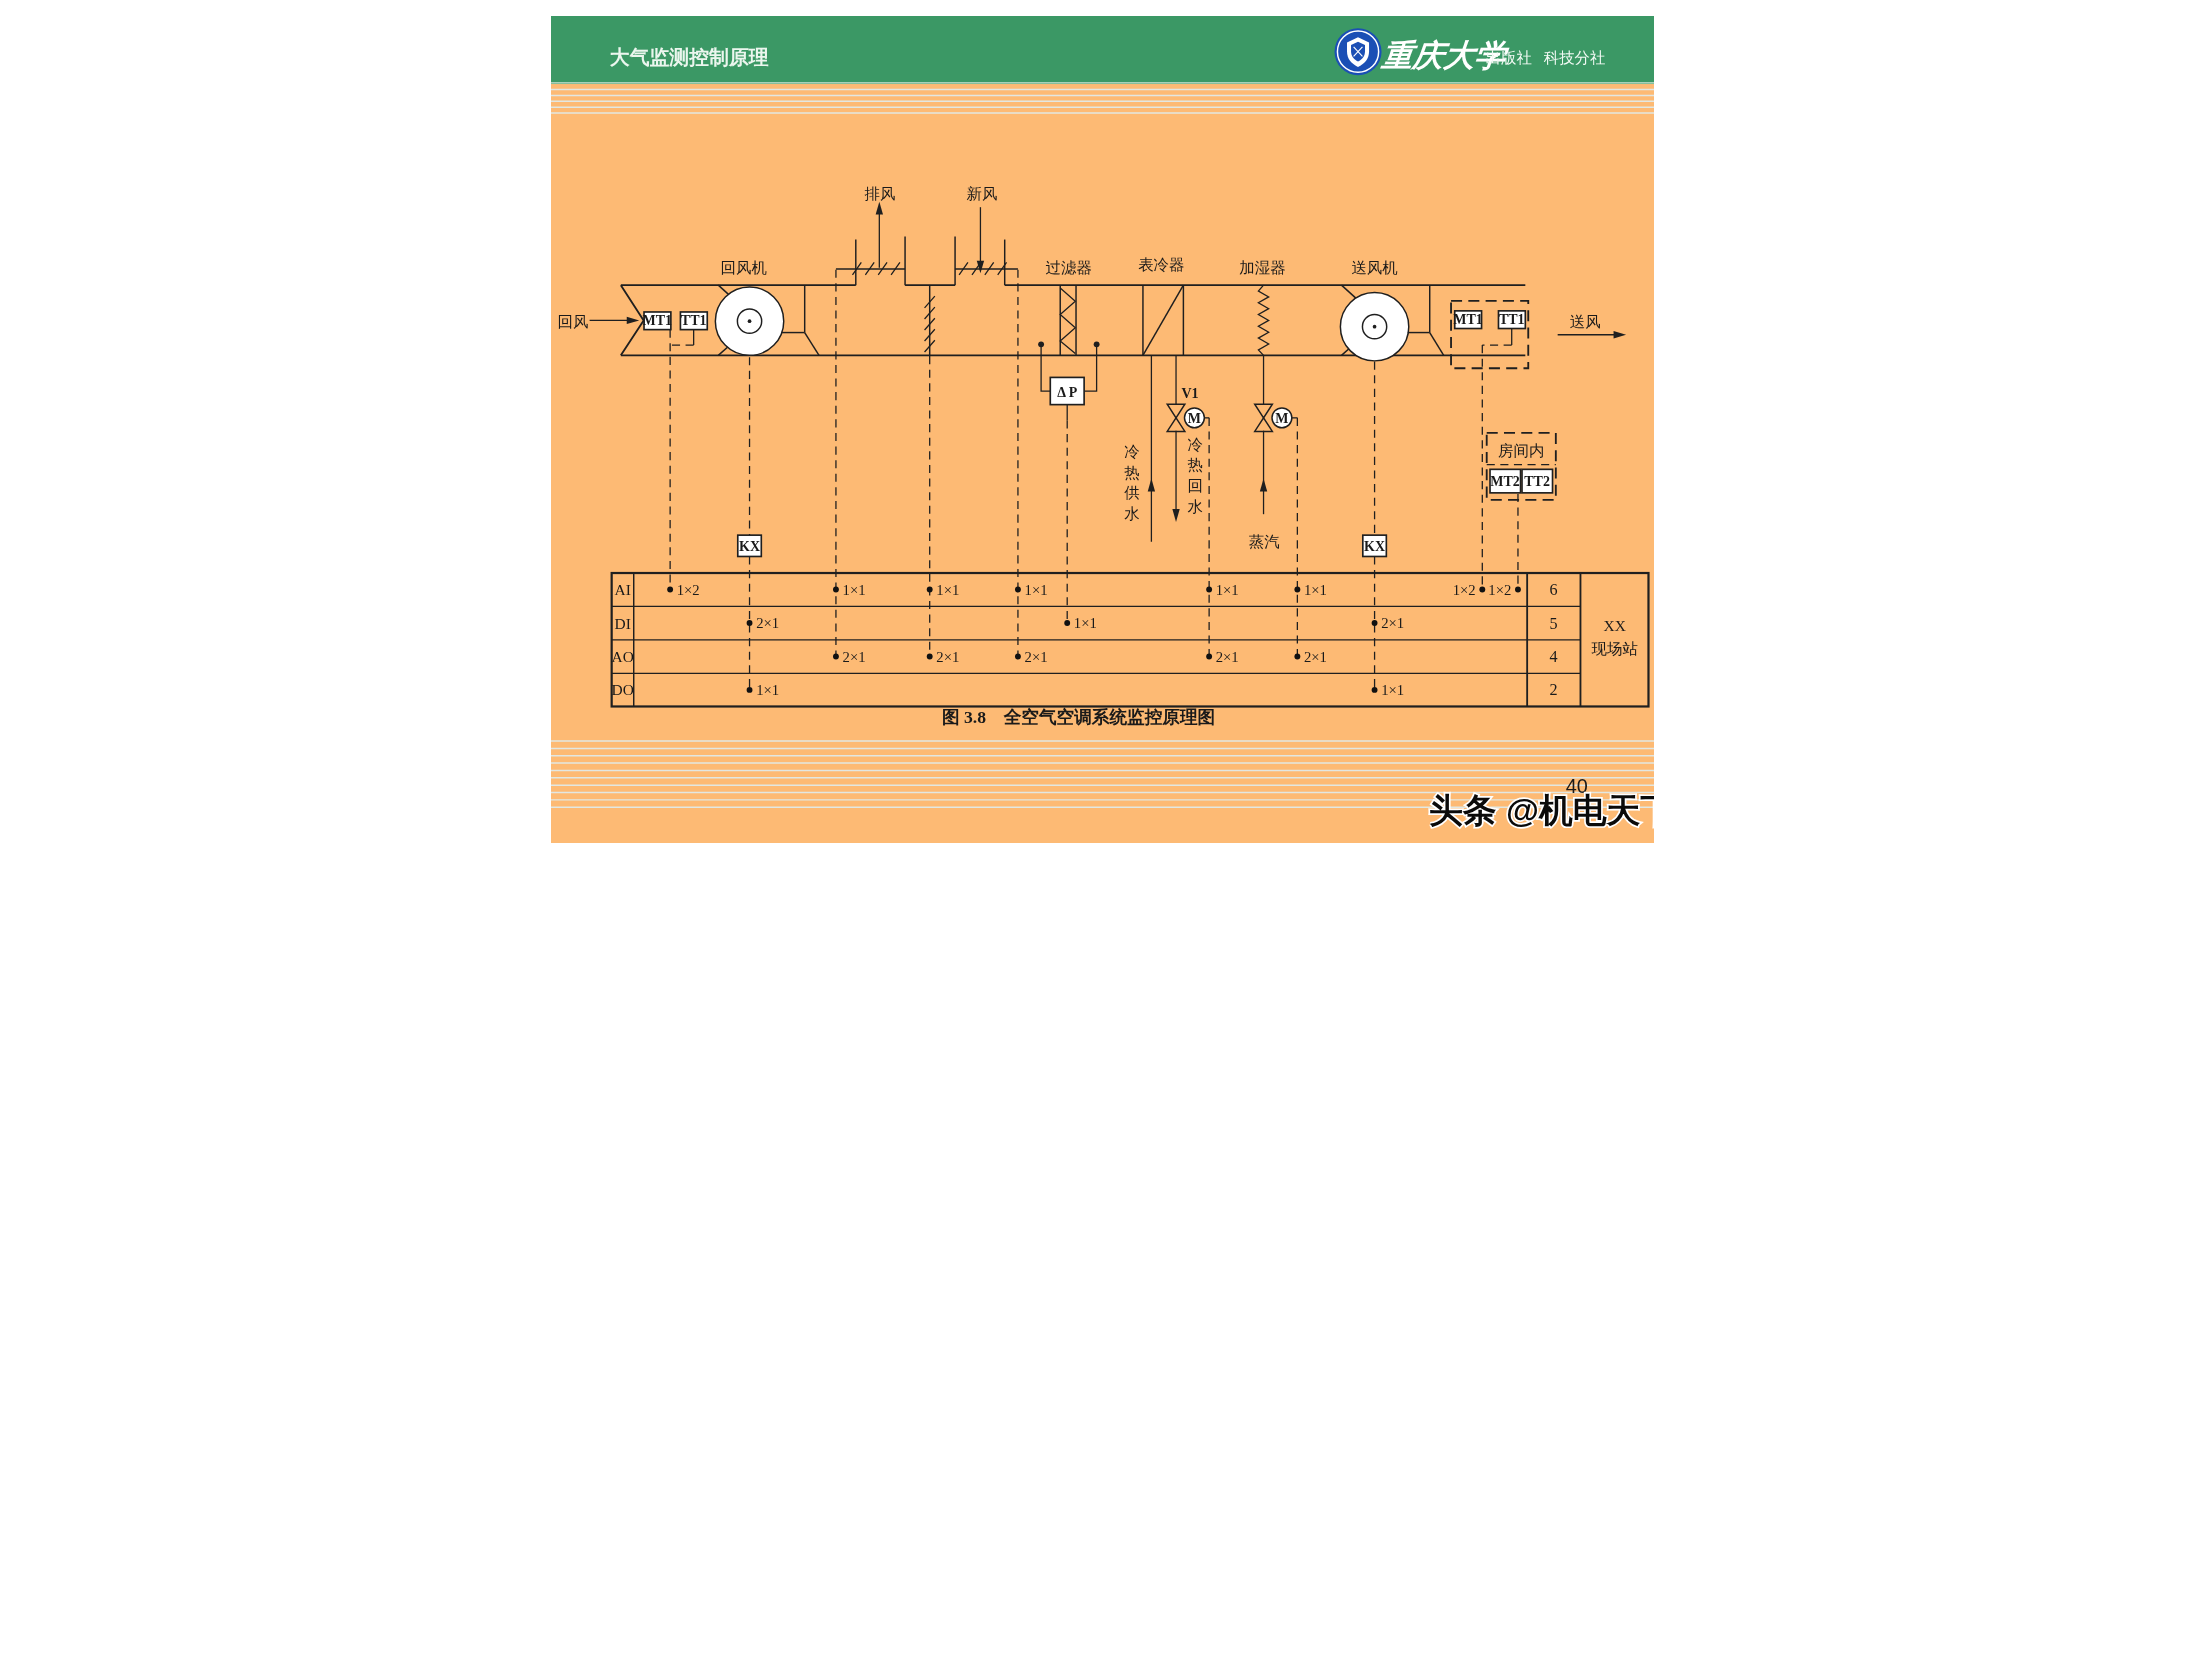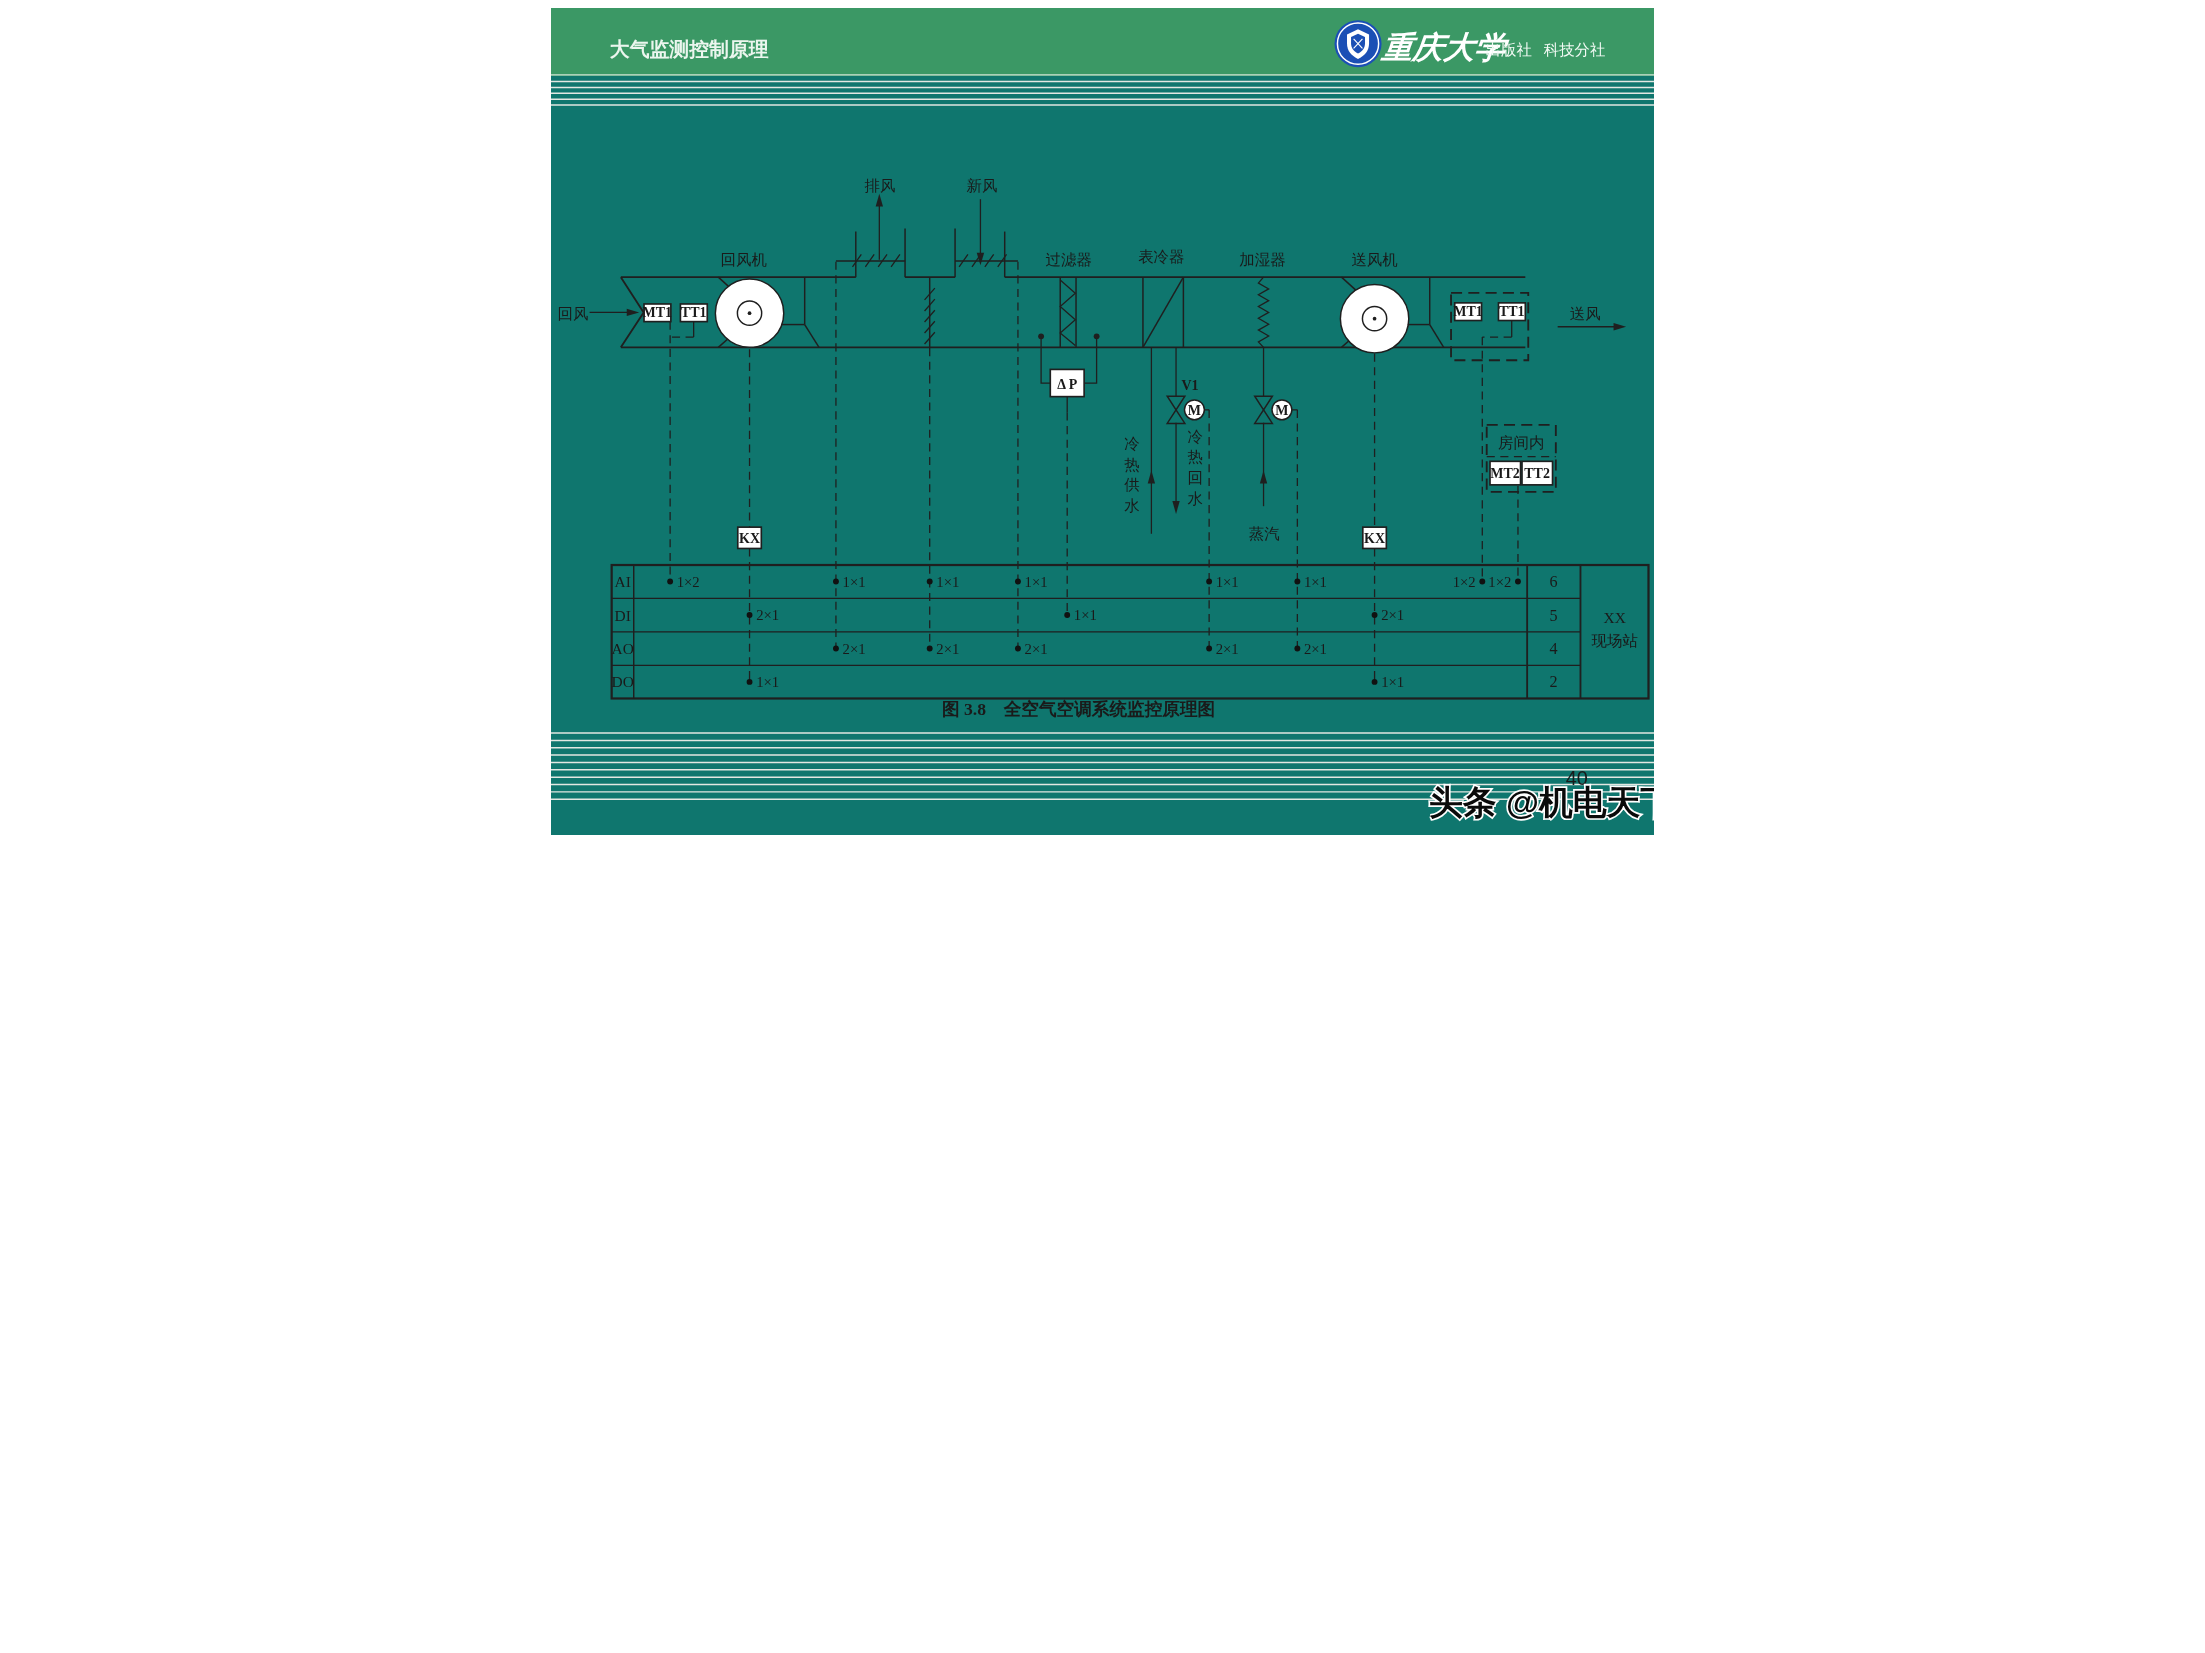--- a/index.html
+++ b/index.html
@@ -1,16 +1,16 @@
 <!DOCTYPE html>
 <html style="font-size:11.8px"><head>
 <meta charset="utf-8">
 <style>
   html,body{margin:0;padding:0;background:#fff;}
-  .slide{width:100%;max-width:1103px;margin:8px auto;background:#0f766e;}
+  .slide{width:100%;max-width:1103px;margin:16px auto;background:#fdba74;}
   svg{display:block;width:100%;height:auto;}
   text{font-family:"Liberation Serif","DejaVu Serif",serif;fill:#1a1a1a;}
   .hdr-title{font-family:"Liberation Sans","DejaVu Sans",sans-serif;font-weight:600;font-size:54px;fill:#ebf6ee;}
   .hdr-cn{font-family:"Liberation Serif","DejaVu Serif",serif;font-style:italic;font-weight:bold;font-size:84px;fill:#ffffff;}
   .hdr-sub{font-family:"Liberation Sans","DejaVu Sans",sans-serif;font-size:42px;fill:#f2faf4;}
   .lbl{font-size:42px;}
   .lbl-s{font-size:38px;font-weight:bold;}
   .io-label{font-size:40px;}
   .row-label{font-size:42px;}
   .count-label{font-size:44px;}

